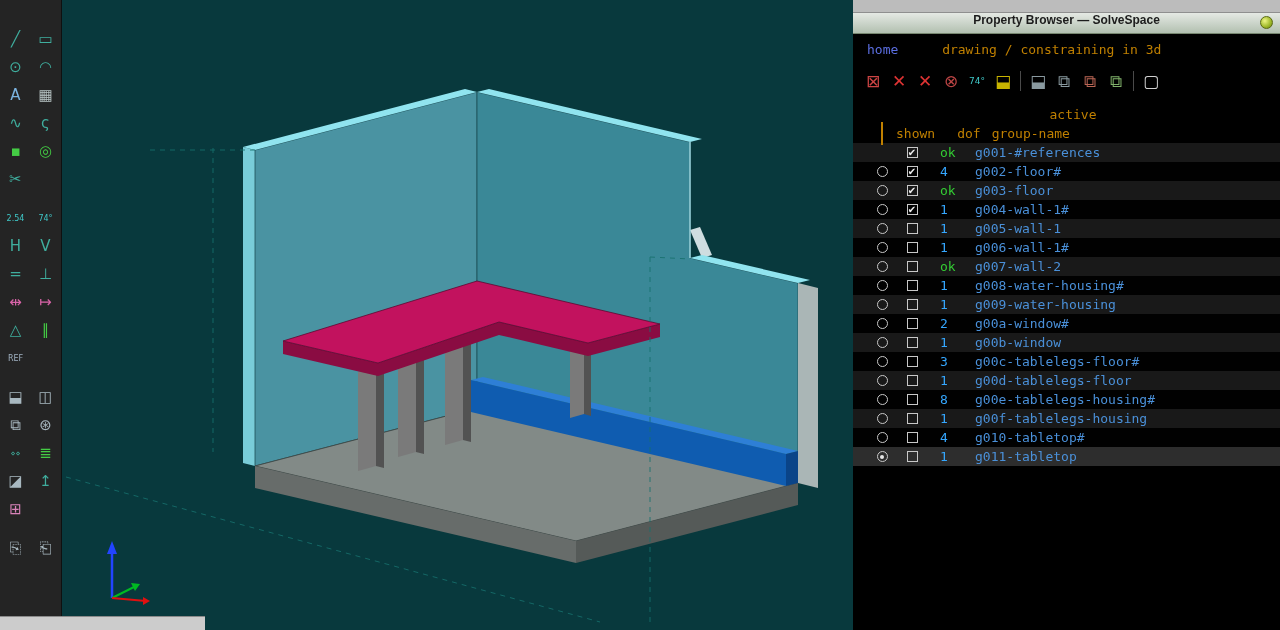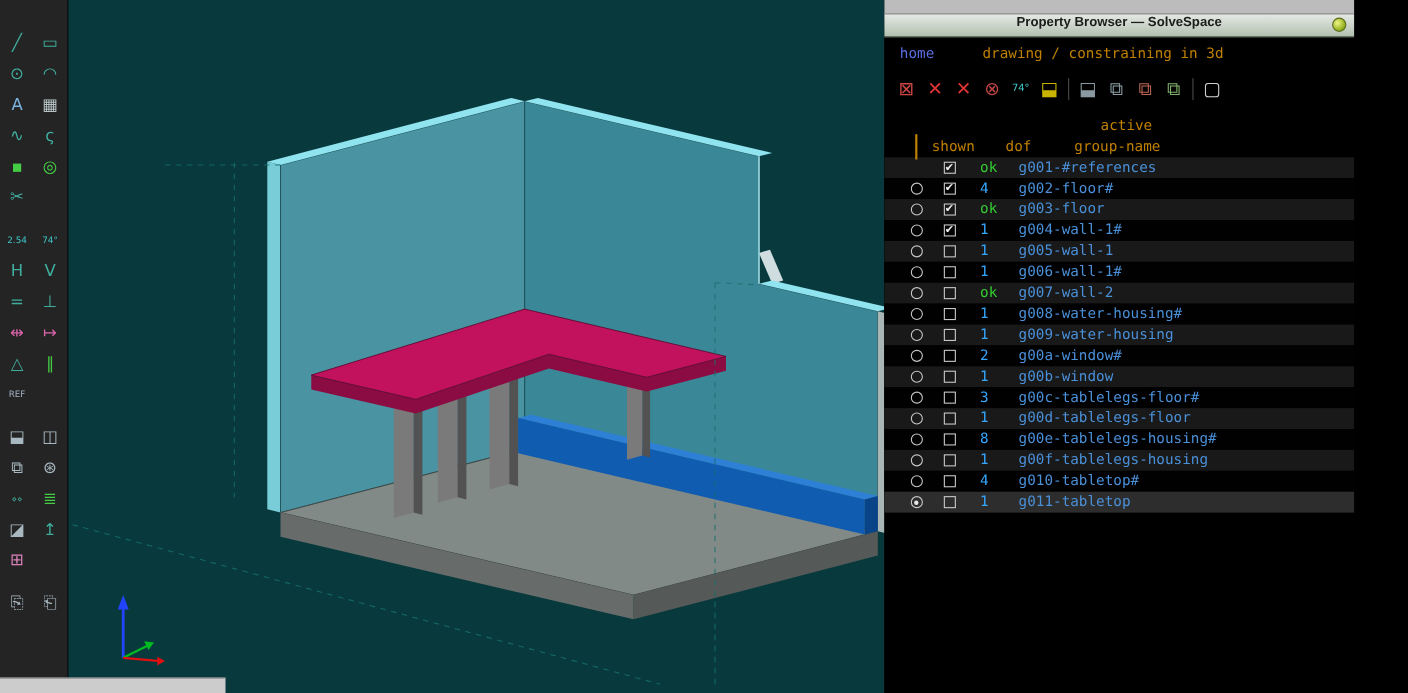--- a/index.html
+++ b/index.html
@@ -15,44 +15,44 @@
   .tool.small{font-size:8px;letter-spacing:0;}
 
   
   .viewport{position:absolute;left:62px;top:0;width:791px;height:630px;}
 
   
   .taskbar-strip{position:absolute;left:0;bottom:0;width:205px;height:13px;background:#ccცc;
     background:#cccccc;border-top:1px solid #8a8a8a;}
 
   
-  .panel{position:absolute;left:804px;top:0;width:427px;height:630px;background:#000;}
+  .panel{position:absolute;left:853px;top:0;width:427px;height:630px;background:#000;}
   .top-strip{height:12px;background:#bcbcbc;border-bottom:1px solid #8f8f8f;}
   .titlebar{position:relative;height:20px;line-height:20px;text-align:center;
     background:linear-gradient(#e5e9e4,#b2c0b0);border-bottom:1px solid #76866f;
     font:bold 12px "Liberation Sans",sans-serif;color:#1c1c1c;}
   .close-btn{position:absolute;right:7px;top:3px;width:13px;height:13px;border-radius:50%;
     background:radial-gradient(circle at 35% 35%,#eef585,#9ab525 62%,#687c17);
     border:1px solid #5a6a14;box-sizing:border-box;}
   .panel-body{background:#000;height:598px;box-sizing:border-box;}
   .nav-row{padding:8px 0 0 14px;font-size:13px;height:20px;}
   .nav-home{color:#5b6ee1;cursor:default;}
   .nav-path{color:#c08000;margin-left:36px;cursor:default;}
   .panel-toolbar{display:flex;align-items:center;padding-left:7px;margin-top:5px;height:28px;}
   .ptool{width:26px;height:26px;display:flex;align-items:center;justify-content:center;
     font-size:17px;font-family:"DejaVu Sans",sans-serif;}
   .ptool.small{font-size:9px;}
   .pdivider{width:1px;height:20px;background:#4a4a4a;margin:0 4px;}
 
   .browser{position:relative;margin-top:11px;font-size:13px;}
   .active-label{color:#c08000;margin-left:13px;height:18px;line-height:18px;text-align:center;}
   .active-line{position:absolute;left:28px;top:16px;height:23px;width:0;border-left:2px solid #c08000;}
-  .hdr{display:flex;height:19px;line-height:19px;color:#c08000;gap:28px;}
+  .hdr{display:flex;height:19px;line-height:19px;color:#c08000;}
   .h-shown{margin-left:43px;}
-  .h-dof{margin-left:0;}
+  .h-dof{margin-left:22px;}
   .h-group{margin-left:11px;}
 
   .brow{display:flex;height:19px;align-items:center;padding-left:14px;}
   .brow.odd{background:#191919;}
   .brow.even{background:#010101;}
   .brow.activerow{background:#2d2d2d;}
   .cell{display:block;}
   .c-radio{width:30px;display:flex;justify-content:center;}
   .c-check{width:30px;display:flex;justify-content:center;}
   .c-dof{width:34px;padding-left:13px;box-sizing:border-box;}

